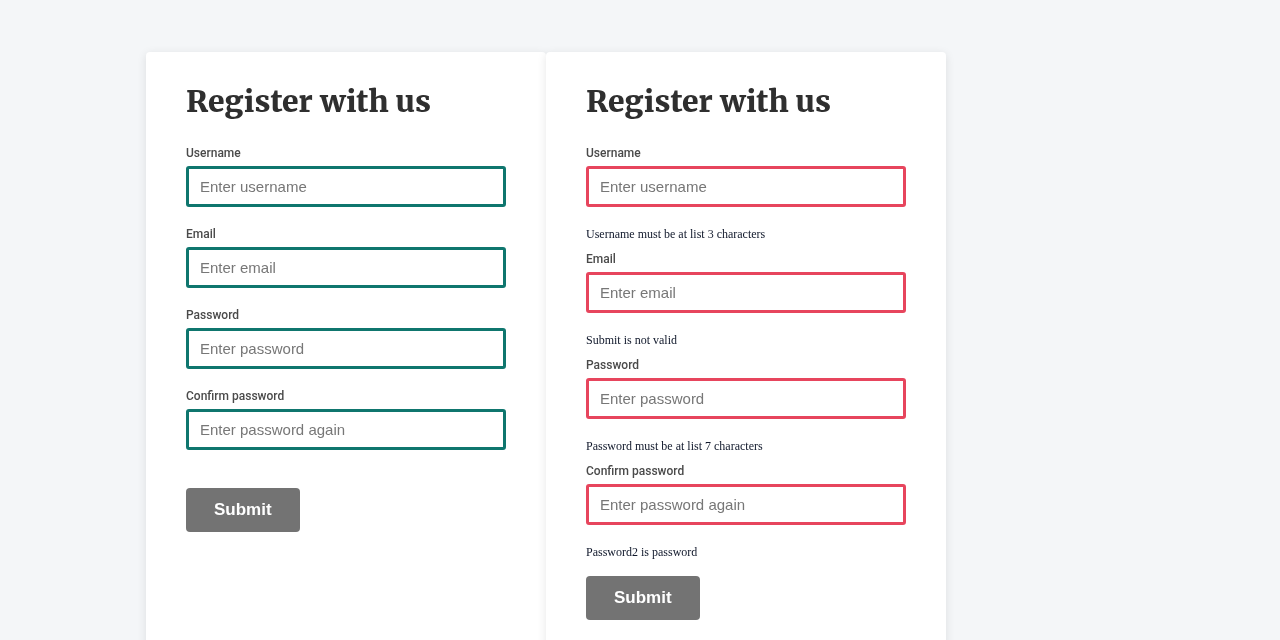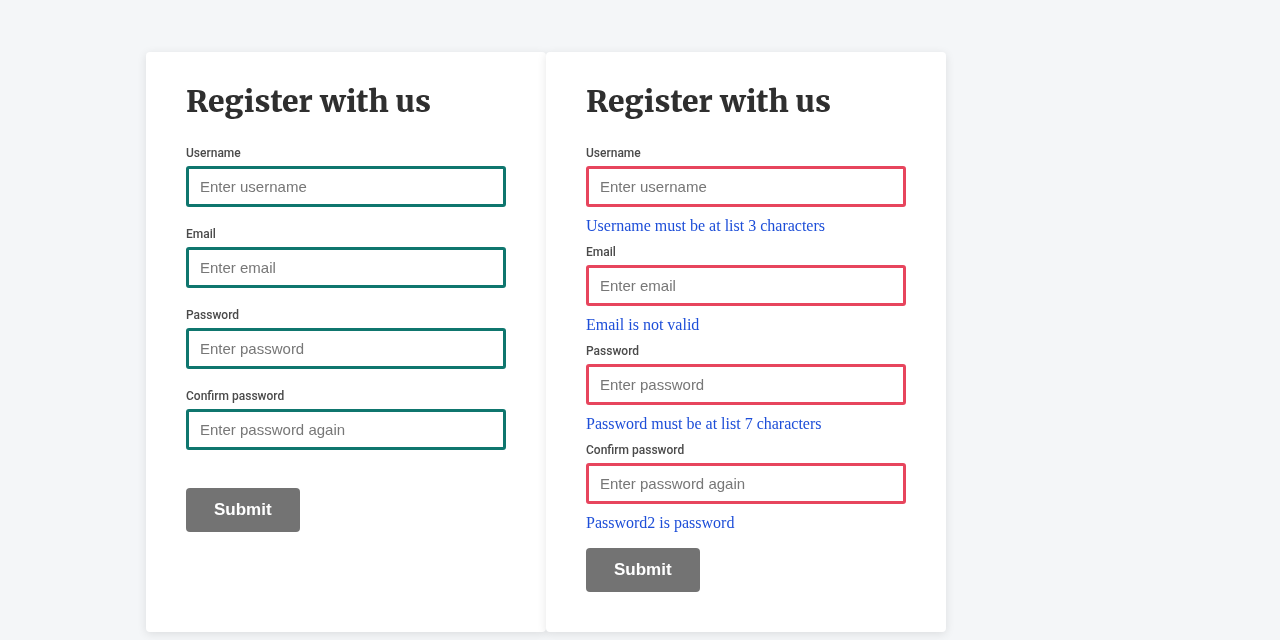--- a/index.html
+++ b/index.html
@@ -56,23 +56,23 @@
       background: #fff;
     }
     .input::placeholder {
       color: #777;
     }
     .input.error {
       border-color: #e7455d;
     }
     .error-text {
       font-family: Georgia, "Times New Roman", serif;
-      font-size: 16px;
-      color: #1d4ed8;
-      margin-top: 10px;
+      font-size: 12px;
+      color: #0f172a;
+      margin-top: 20px;
     }
     .submit-btn {
       display: inline-block;
       background: #737373;
       color: #fff;
       font-weight: 700;
       font-size: 17px;
       border: none;
       padding: 12px 28px;
       border-radius: 4px;
@@ -119,21 +119,21 @@
 
     <div class="field">
       <label class="label">Username</label>
       <input class="input error" type="text" placeholder="Enter username" style="">
       <div class="error-text">Username must be at list 3 characters</div>
     </div>
 
     <div class="field">
       <label class="label">Email</label>
       <input class="input error" type="text" placeholder="Enter email" style="">
-      <div class="error-text">Email is not valid</div>
+      <div class="error-text">Submit is not valid</div>
     </div>
 
     <div class="field">
       <label class="label">Password</label>
       <input class="input error" type="password" placeholder="Enter password" style="">
       <div class="error-text">Password must be at list 7 characters</div>
     </div>
 
     <div class="field">
       <label class="label">Confirm password</label>

